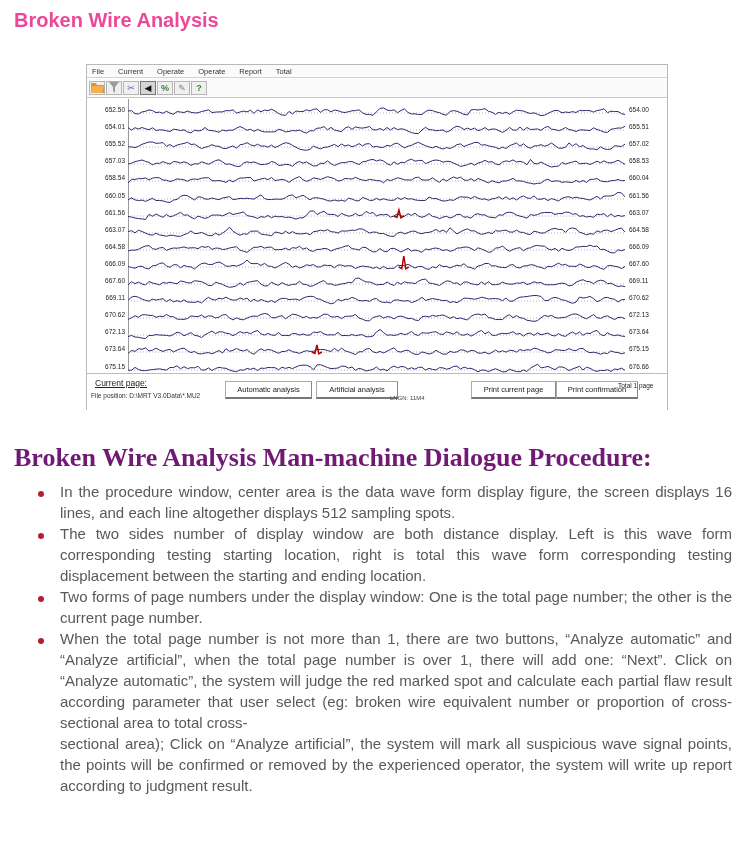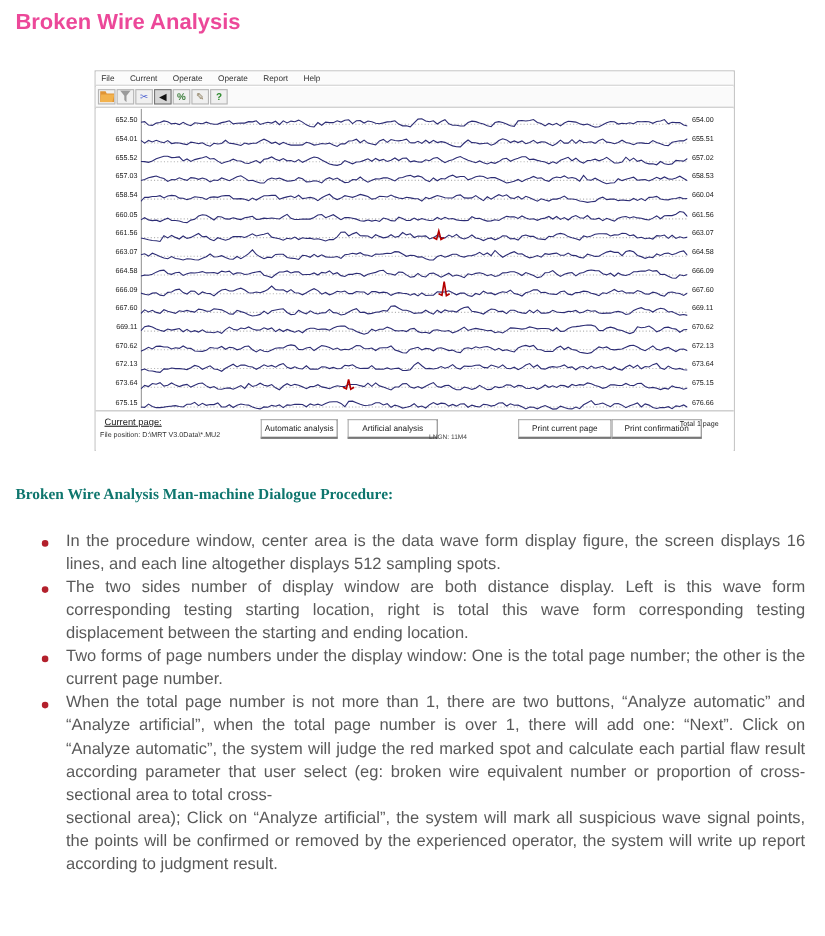--- a/index.html
+++ b/index.html
@@ -8,22 +8,22 @@
     font-family:"Liberation Sans",sans-serif;overflow:hidden;
   }
   
   .doc-title{
     position:absolute;left:14px;top:9px;margin:0;
     font-family:Liberation Sans, sans-serif;font-weight:bold;font-size:20px;
     color:#ec4899;
   }
   .section-heading{
     position:absolute;left:14px;top:443px;margin:0;
-    font-family:"Liberation Serif",serif;font-weight:bold;font-size:14px;
-    color:#0f766e;
+    font-family:"Liberation Serif",serif;font-weight:bold;font-size:26px;
+    color:#701a75;
   }
   
   .bullets{
     position:absolute;left:36px;top:481px;width:696px;
     margin:0;padding:0;list-style:none;
   }
   .bullets li{
     position:relative;padding-left:24px;
     color:#595959;font-size:15px;line-height:21px;text-align:justify;
   }
@@ -72,34 +72,34 @@
     border-top:1px solid #bdbdbd;background:#fff;
   }
   .cur-page{position:absolute;left:8px;top:4px;font-size:8.5px;color:#222;text-decoration:underline;}
   .file-pos{position:absolute;left:4px;top:18px;font-size:6.5px;color:#333;}
   .win-btn{
     position:absolute;top:7px;height:18px;background:#ffffff;
     border:1px solid #aaa;border-bottom:2px solid #777;border-right:1px solid #888;
     font-family:"Liberation Sans",sans-serif;font-size:7.5px;color:#222;
     text-align:center;padding:0;cursor:pointer;
   }
-  .btn-auto{left:150px;width:70px;}
+  .btn-auto{left:138px;width:87px;}
   .btn-art{left:229px;width:82px;}
   .btn-print-cur{left:384px;width:85px;}
   .btn-print-conf{left:469px;width:82px;}
   .status-txt{position:absolute;left:303px;top:21px;font-size:6px;color:#444;}
   .total-lbl{position:absolute;left:531px;top:8px;font-size:6.5px;color:#222;}
 </style>
 </head>
 <body>
 
 <h1 class="doc-title">Broken Wire Analysis</h1>
 
 <div class="app-window">
-  <div class="menubar" id="menubar"><span>File</span><span>Current</span><span>Operate</span><span>Operate</span><span>Report</span><span>Help</span></div>
+  <div class="menubar" id="menubar"><span>File</span><span>Current</span><span>Operate</span><span>Operate</span><span>Report</span><span>Total</span></div>
   <div class="toolbar" id="toolbar"><button class="tool-btn"><span><svg width="13" height="11" viewBox="0 0 13 11">
             <path d="M0 1h5l1 2h7v8H0z" fill="#e09435"></path>
             <path d="M1 4h12l-2 7H0z" fill="#f2b24e"></path>
           </svg></span></button><button class="tool-btn"><span><svg width="12" height="11" viewBox="0 0 12 11">
             <path d="M1 0h10L7 5v6L5 9V5z" fill="#9a9a9a"></path>
           </svg></span></button><button class="tool-btn"><span style="color: rgb(74, 95, 208);">✂</span></button><button class="tool-btn pressed"><span style="color: rgb(17, 17, 17);">◀</span></button><button class="tool-btn"><span style="color: rgb(58, 125, 58); font-weight: bold;">%</span></button><button class="tool-btn"><span style="color: rgb(138, 122, 90);">✎</span></button><button class="tool-btn"><span style="color: rgb(46, 139, 46); font-weight: bold;">?</span></button></div>
   <div class="display" id="display">
     <div class="vline"></div>
   <div class="wave-row" style="top: 2px;">
         <div class="lbl left">652.50</div>

